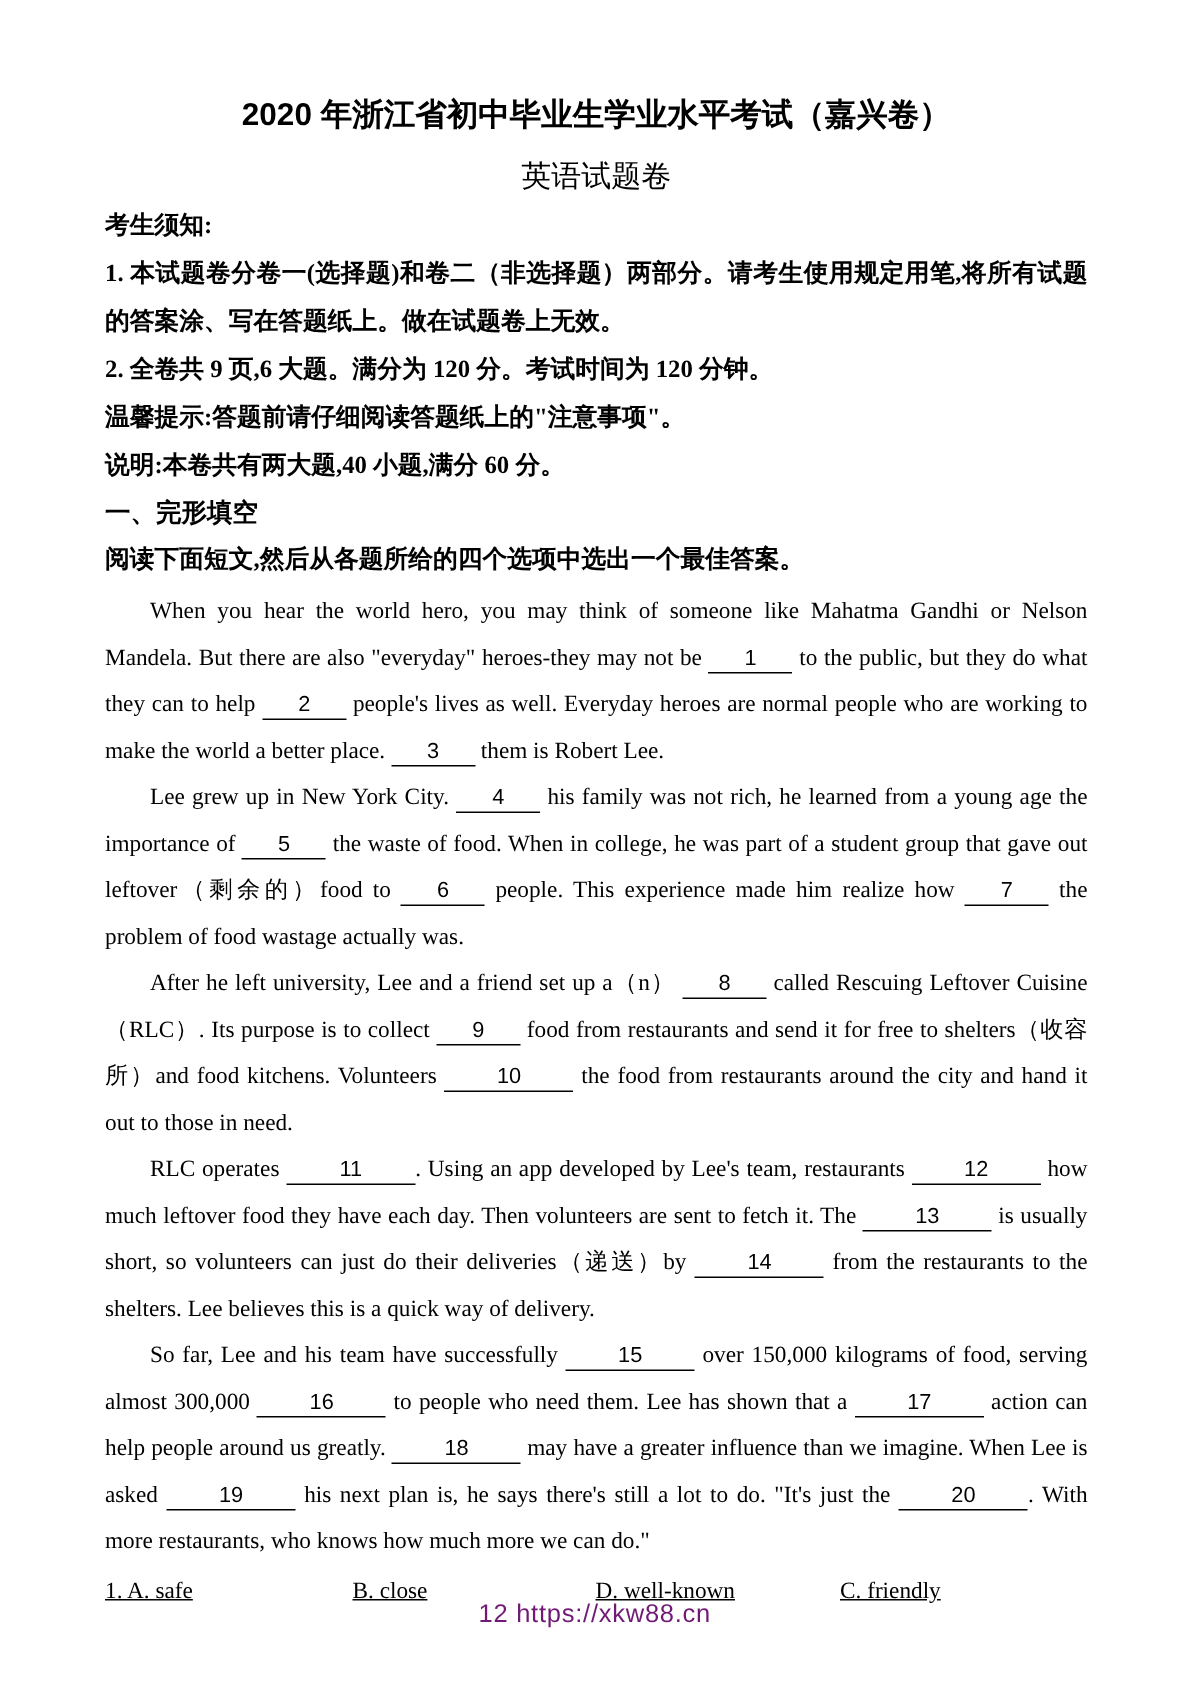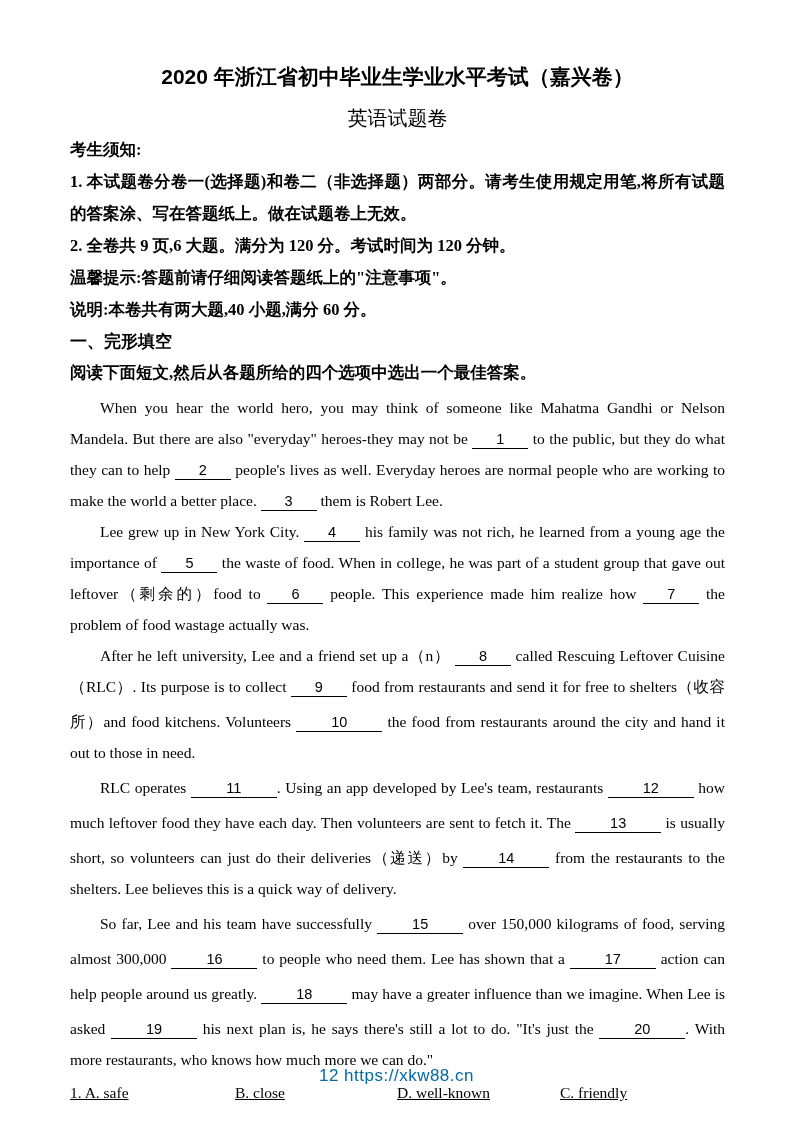--- a/index.html
+++ b/index.html
@@ -63,39 +63,39 @@
     display: inline-block;
     text-indent: 0;
     min-width: 56px;
     text-align: center;
     border-bottom: 1.6px solid #000;
     font-family: "Liberation Sans", sans-serif;
     font-size: 14.5px;
     line-height: 17px;
     vertical-align: baseline;
   }
-  .blank.wide { min-width: 86px; margin-top: 12px; }
+  .blank.wide { min-width: 86px; }
   .options {
     margin-top: 2px;
     display: grid;
     grid-template-columns: 165px 162px 163px 1fr;
     font-size: 15.5px;
     line-height: 31px;
     text-decoration: underline;
   }
   .option { white-space: nowrap; }
   .footer {
     position: absolute;
     left: 0;
     right: 0;
     top: 1066px;
     text-align: center;
     font-family: "Liberation Sans", sans-serif;
     font-size: 17px;
-    color: #0369a1;
+    color: #701a75;
     letter-spacing: 0.5px;
   }
 </style>
 </head>
 <body>
 
 <div class="page">
   <h1 class="title">2020 年浙江省初中毕业生学业水平考试（嘉兴卷）</h1>
   <h2 class="subtitle">英语试题卷</h2>
 

